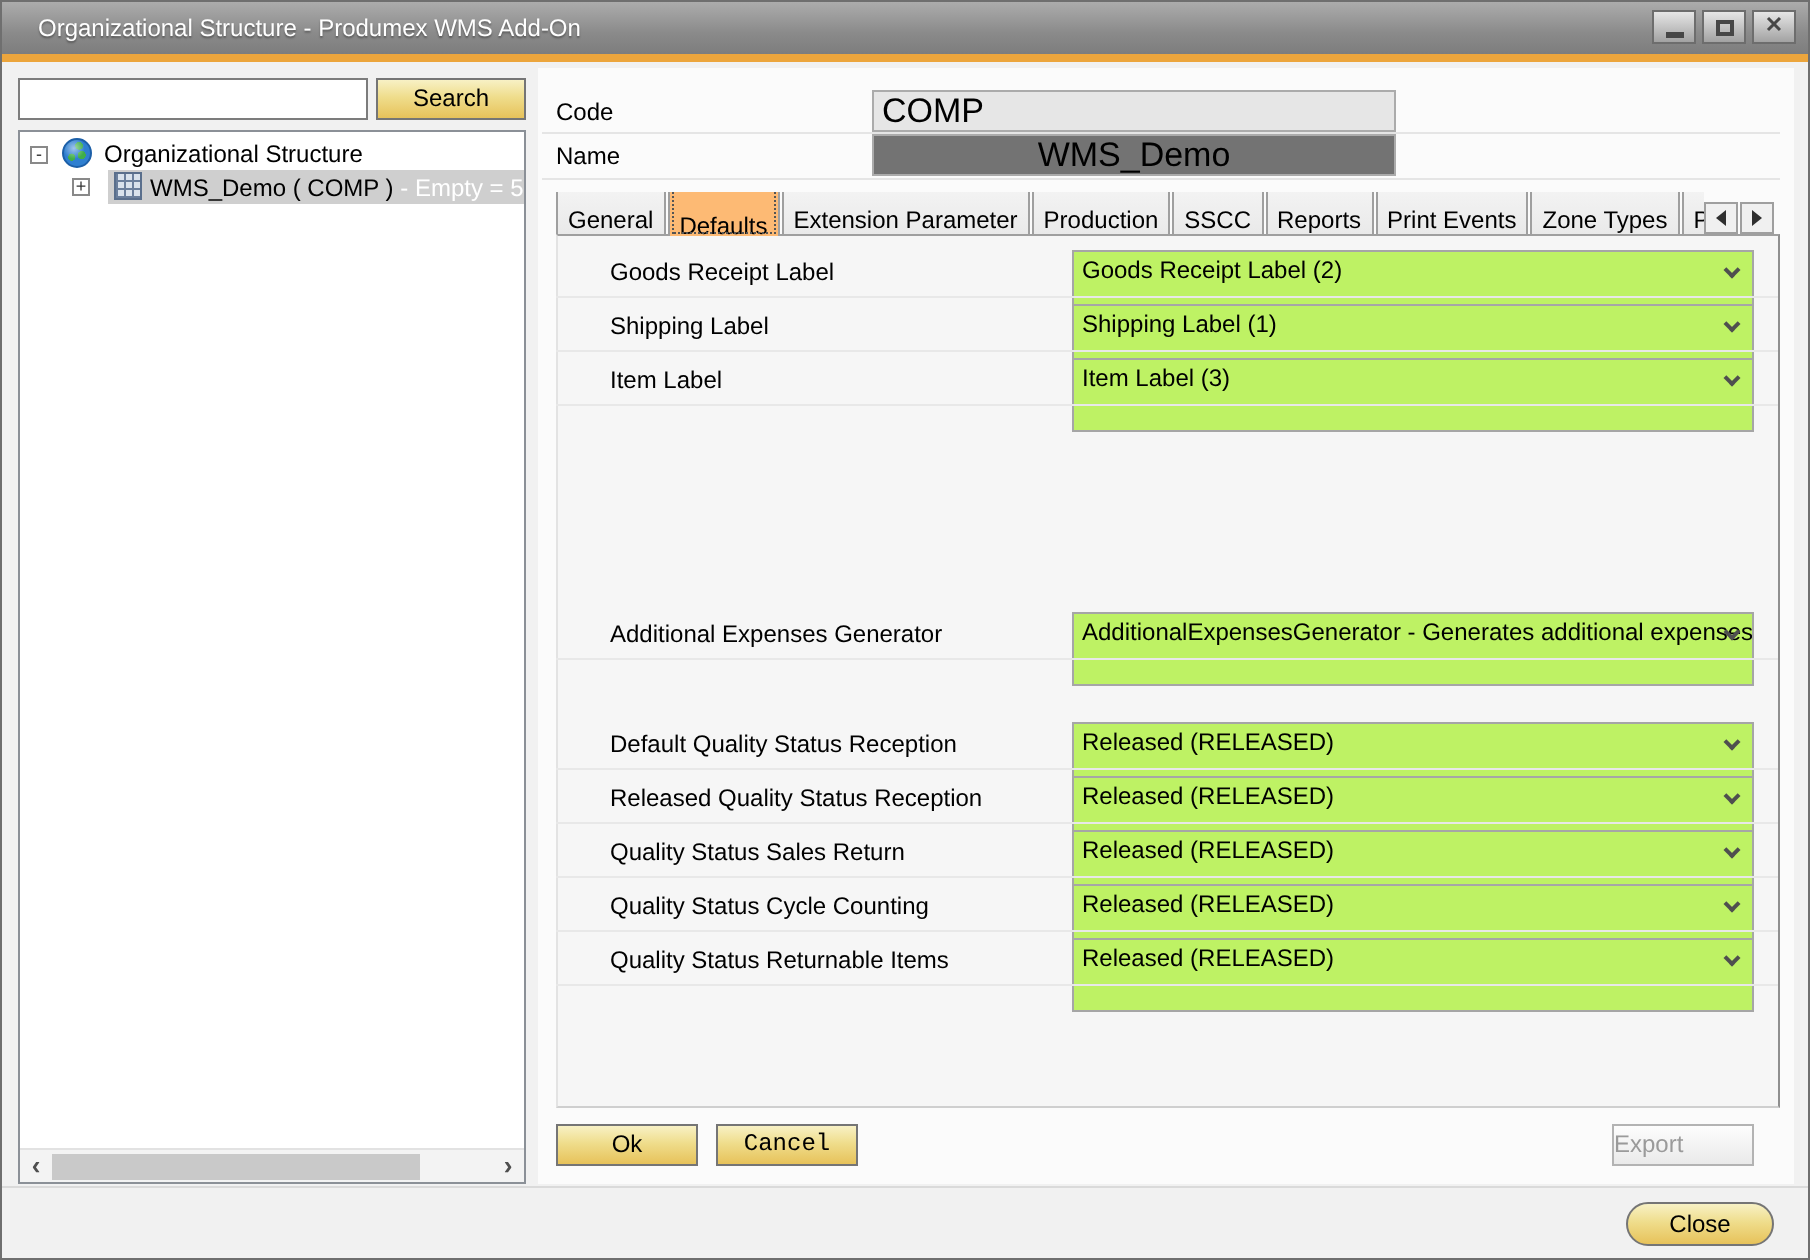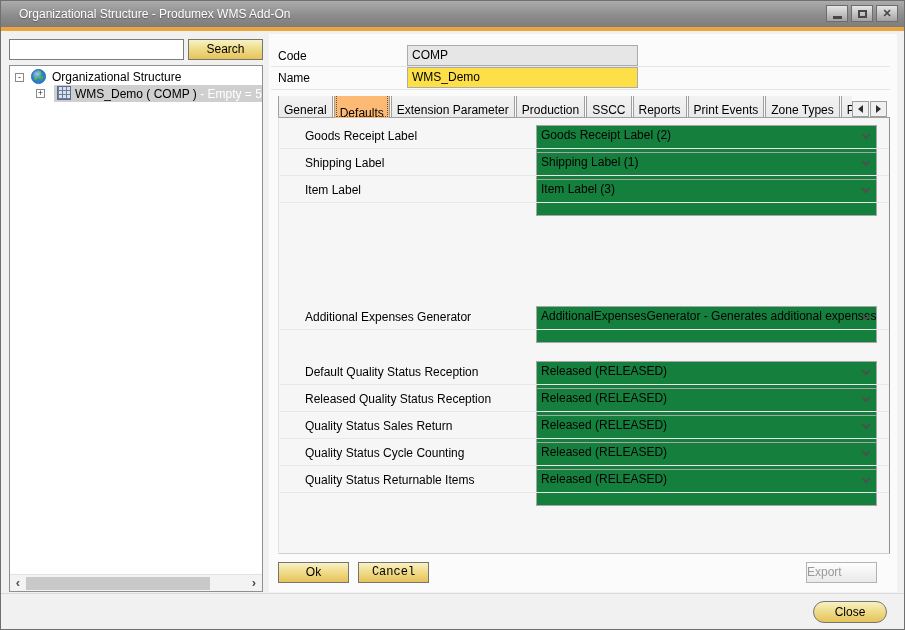--- a/index.html
+++ b/index.html
@@ -78,26 +78,26 @@
     position:absolute; top:0; width:16px; height:16px; color:#4f4f4f;
     font-weight:bold; font-size:13px; line-height:15px; text-align:center; cursor:default;
   }
   .hs-left { left:0; } .hs-right { right:0; }
   .hs-thumb { position:absolute; left:16px; top:2px; width:184px; height:13px; background:#c9c9c9; }
   
   .main-bg { position:absolute; left:268px; top:33px; width:628px; height:558px; background:#fbfbfb; }
   .fld-label { position:absolute; white-space:nowrap; }
   .lbl-code { left:277px; top:48px; } .lbl-name { left:277px; top:70px; }
   .hdr-field {
-    position:absolute; left:406px; width:231px; height:21px;
+    position:absolute; left:435px; width:262px; height:21px;
     border:1px solid #ababab; padding:0 4px; line-height:19px;
-    font-family:"Liberation Sans",sans-serif; font-size:12px;
+    font-family:"Liberation Sans",sans-serif; font-size:17px;
   }
   .fld-code { top:44px; background:#e6e6e6; }
-  .fld-name { top:66px; background:#fde047; }
+  .fld-name { top:66px; background:#737373;text-align:center; }
   .sep { position:absolute; height:1px; background:#e5e5e5; }
   .sep-code { left:270px; top:65px; width:619px; }
   .sep-name { left:270px; top:88px; width:619px; }
   
   .tabs { position:absolute; left:277px; top:95px; width:574px; height:22px; display:flex; align-items:flex-end; overflow:hidden; }
   .tab {
     flex:0 0 auto; height:19px; line-height:17px; padding:16px 5px; margin-right:1px;
     background:linear-gradient(#f7f7f7, #e9e9e9); border:1px solid #9f9f9f; border-bottom:none;
     border-radius:2px 2px 0 0; white-space:nowrap; cursor:default;
   }
@@ -116,21 +116,21 @@
   .tabpage {
     position:absolute; left:277px; top:116px; width:612px; height:437px;
     background:#f6f6f6; border-top:1px solid #9f9f9f; border-right:1px solid #8f8f8f;
     border-bottom:1px solid #cfcfcf; border-left:1px solid #e3e3e3;
   }
   
   .frow { position:absolute; left:277px; width:612px; height:21px; }
   .frow .flabel { position:absolute; left:7px; top:4px; white-space:nowrap;margin-left:20px; }
   .combo {
     position:absolute; left:258px; top:0; width:341px; height:37px;
-    background:#15803d; border:1px solid #a6a6a6; line-height:19px;
+    background:#bef264; border:1px solid #a6a6a6; line-height:19px;
     padding:0 18px 0 4px; white-space:nowrap; overflow:hidden; cursor:default;
   }
   .chev {
     position:absolute; right:7px; top:6px; width:6px; height:6px;
     border-right:2px solid #4f4f4f; border-bottom:2px solid #4f4f4f;
     transform:rotate(45deg);
   }
   .r0{top:124px}.r1{top:151px}.r2{top:178px}.r3{top:305px}.r4{top:360px}
   .r5{top:387px}.r6{top:414px}.r7{top:441px}.r8{top:468px}
   .fsep { position:absolute; left:277px; width:611px; height:1px; background:#e8e8e8; }

